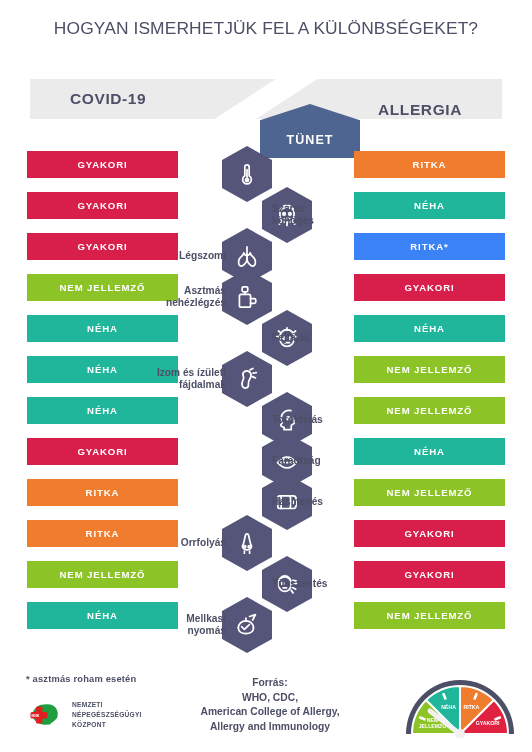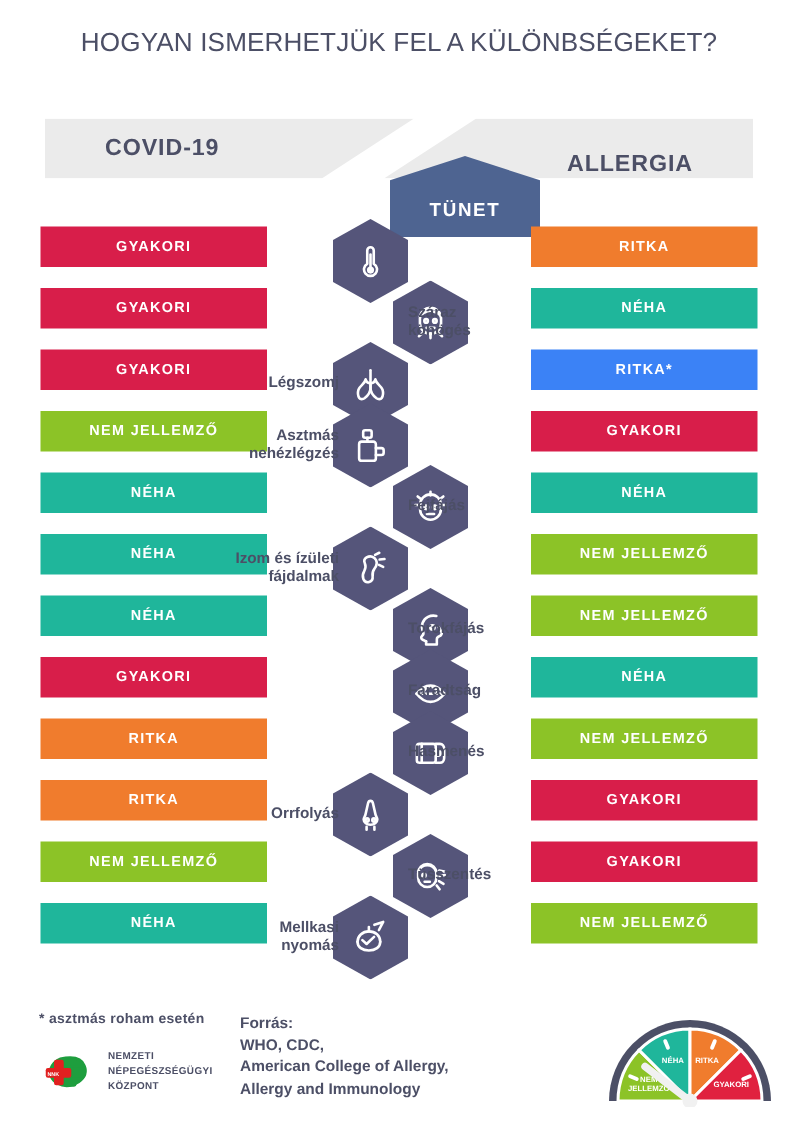--- a/index.html
+++ b/index.html
@@ -164,21 +164,21 @@
     letter-spacing: 0.25px;
     white-space: pre-line;
   }
 
   
   .source {
     position: absolute;
     left: 160px;
     top: 676px;
     width: 220px;
-    text-align: left;
+    text-align: center;
     color: #4c4f66;
     font-weight: bold;
     font-size: 10.3px;
     line-height: 1.42;
   }
 
   
   .gauge {
     position: absolute;
     left: 404px;

